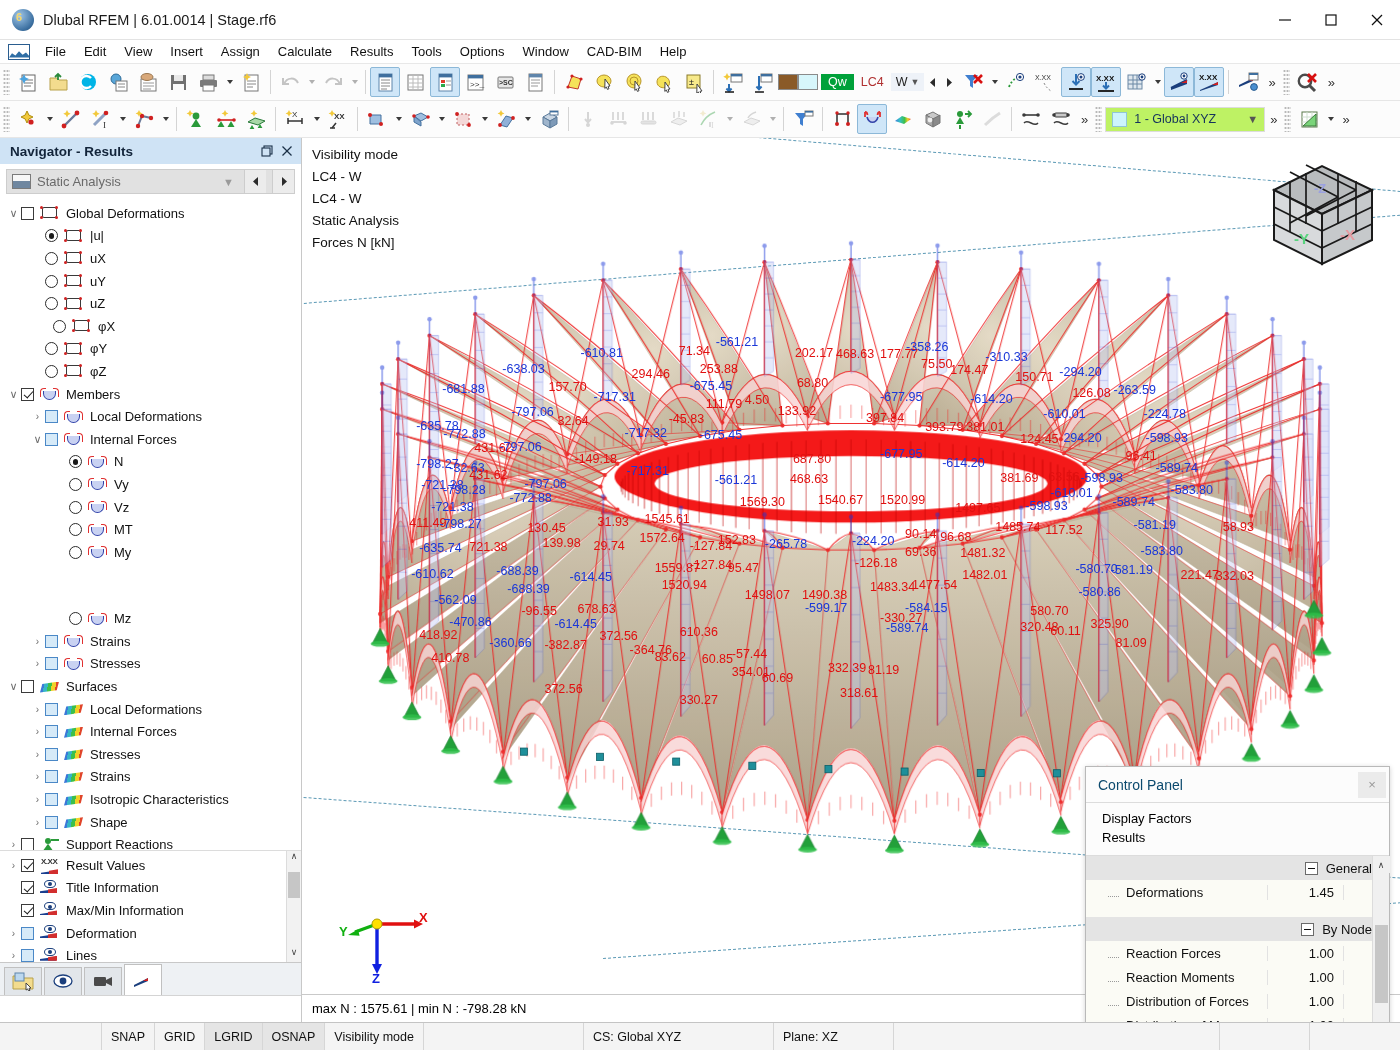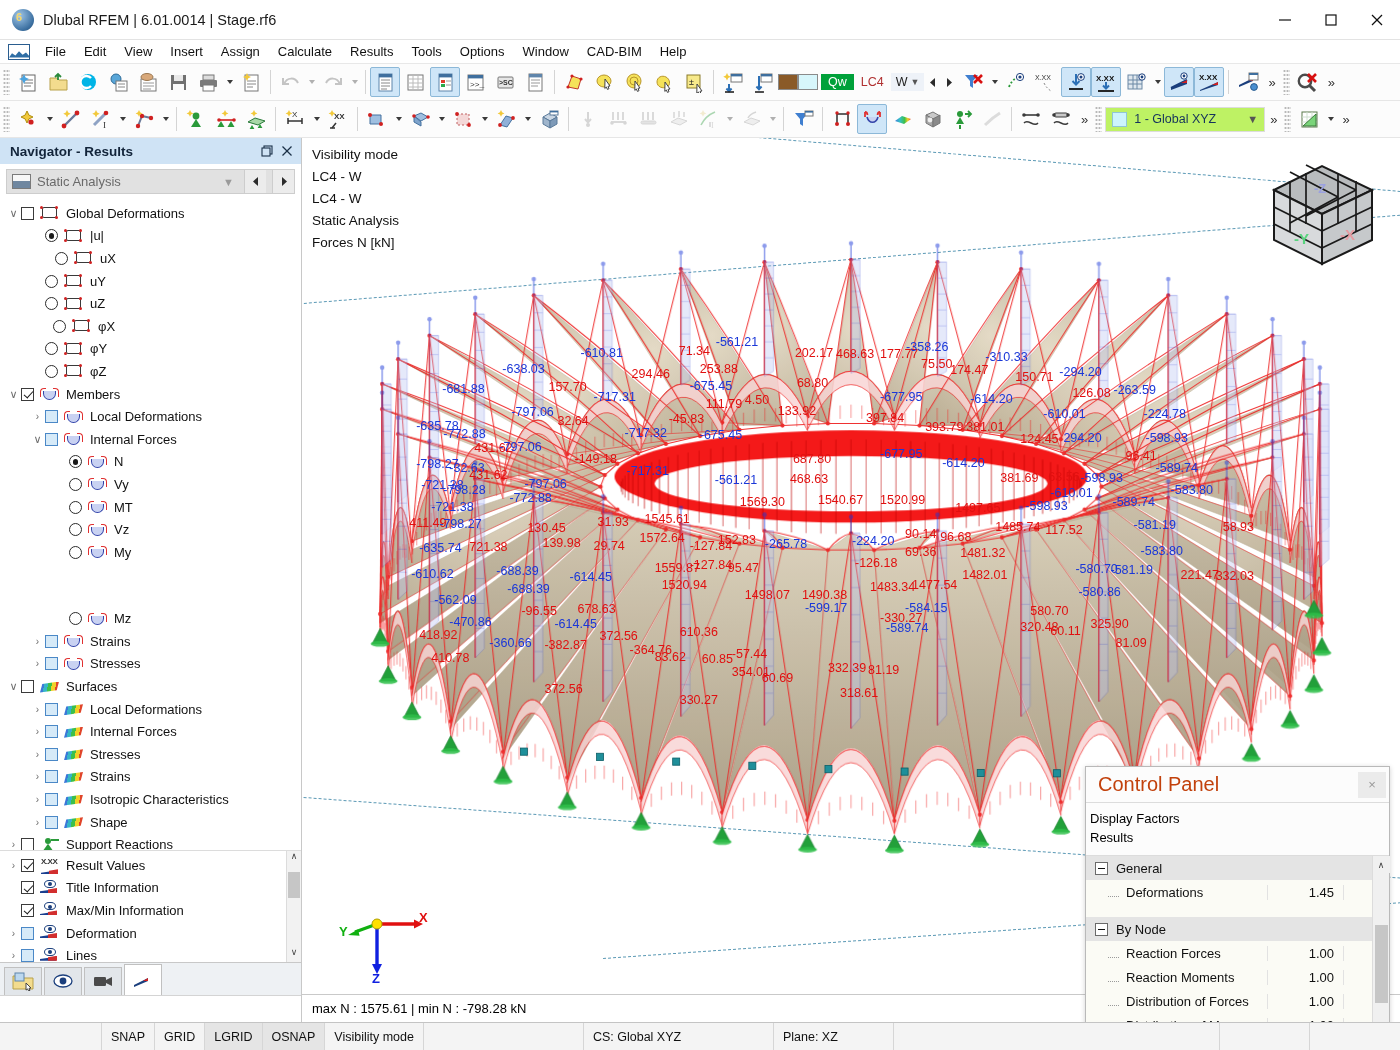--- a/index.html
+++ b/index.html
@@ -110,26 +110,26 @@
   .triad { position:absolute; left:35px; bottom:38px; width:92px;height:76px; z-index:7;}
   .maxmin { position:absolute; left:0; right:0; bottom:0; height:28px; background:#fff; border-top:1px solid #c9c9c9; display:flex; align-items:center; padding-left:10px; font-size:13px; z-index:8;}
   svg.model { position:absolute; inset:0; width:100%; height:100%; z-index:3;}
   .lbl { font-size:12.5px; font-family:"Liberation Sans",sans-serif; }
   .lbl.pos { fill:#e01010; }
   .lbl.neg { fill:#1a37d8; }
 
   
   .cp { position:absolute; right:10px; top:628px; width:305px; height:360px; background:#fcfcfc; border:1px solid #b9b9b9; box-shadow:0 1px 5px rgba(0,0,0,.18); z-index:9; display:flex; flex-direction:column;}
   .cp-hd { height:36px; display:flex; align-items:center; padding:0 3px 0 12px; border-bottom:1px solid #dcdcdc; background:#fcfcfc; flex:none;}
-  .cp-hd .t{ flex:1; font-size:20px; color:#c2410c;}
+  .cp-hd .t{ flex:1; font-size:14px; color:#0c4a6e;}
   .cp-hd .x{ width:28px;height:26px;background:#ebebeb;display:flex;align-items:center;justify-content:center;color:#9a9a9a;font-size:13px;cursor:default;}
-  .cp-sub { padding:6px 12px 8px 4px; font-size:13px; line-height:19px; border-bottom:1px solid #dcdcdc; flex:none;}
+  .cp-sub { padding:6px 12px 8px 16px; font-size:13px; line-height:19px; border-bottom:1px solid #dcdcdc; flex:none;}
   .cp-body { flex:1; display:flex; min-height:0; background:#fff; }
   .cp-grid { flex:1; overflow:hidden; }
-  .cp-grp { height:24px; background:#e4e4e4; display:flex; align-items:center; font-size:13px; color:#111; }
+  .cp-grp { height:24px; background:#e4e4e4; display:flex; align-items:center; font-size:13px; color:#111;justify-content:flex-end; }
   .cp-grp .pm { width:13px;height:13px;border:1px solid #6a6a6a;background:#fff;margin:0 8px 0 9px;position:relative; flex:none;cursor:default;}
   .cp-grp .pm:before{content:"";position:absolute;left:2px;top:5px;width:7px;height:1.3px;background:#111;}
   .cp-row { height:24px; display:flex; align-items:center; font-size:13px; background:#fbfbf5;}
   .cp-row .nm { flex:1; padding-left:40px; color:#111; border-right:1px solid #e2e2e2; overflow:hidden; white-space:nowrap; position:relative;}
   .cp-row .nm:before{content:"";position:absolute;left:22px;top:11px;width:11px;border-top:1px dotted #9a9a9a;}
   .cp-row .vl { width:76px; text-align:right; padding-right:9px; color:#111; border-right:1px solid #e2e2e2;}
   .cp-row .mk { width:28px; text-align:center; color:#e01010; font-size:11px;}
   .cp-gap { height:13px; background:#fbfbf5;}
   .cp-sb { width:17px; background:#f0f0f0; border-left:1px solid #dcdcdc; display:flex;flex-direction:column;align-items:center; flex:none;}
   .cp-sb .ar{height:17px;width:17px;display:flex;align-items:center;justify-content:center;font-size:9px;color:#444;cursor:default;background:#f0f0f0;}
@@ -774,54 +774,54 @@
             <span class="rad sel"></span>
             <span class="ti ic-gd">
               <span class="a"></span>
               <span class="b"></span>
               <span class="c"></span>
               <span class="d"></span>
               <span class="e"></span>
             </span>
             <span class="tlabel">|u|</span>
           </div>
-          <div class="trow" style="padding-left: 40px;">
-            <span class="exp"></span>
-            <span class="rad"></span>
-            <span class="ti ic-gd">
-              <span class="a"></span>
-              <span class="b"></span>
-              <span class="c"></span>
-              <span class="d"></span>
-              <span class="e"></span>
-            </span>
-            <span class="tlabel">uX</span>
-          </div>
           <div class="trow" style="padding-left: 30px;">
             <span class="exp"></span>
             <span class="rad"></span>
             <span class="ti ic-gd">
               <span class="a"></span>
               <span class="b"></span>
               <span class="c"></span>
               <span class="d"></span>
               <span class="e"></span>
             </span>
-            <span class="tlabel">uY</span>
+            <span class="tlabel">uX</span>
           </div>
           <div class="trow" style="padding-left: 30px;">
             <span class="exp"></span>
             <span class="rad"></span>
             <span class="ti ic-gd">
               <span class="a"></span>
               <span class="b"></span>
               <span class="c"></span>
               <span class="d"></span>
               <span class="e"></span>
             </span>
+            <span class="tlabel">uY</span>
+          </div>
+          <div class="trow" style="padding-left: 30px;">
+            <span class="exp"></span>
+            <span class="rad"></span>
+            <span class="ti ic-gd">
+              <span class="a"></span>
+              <span class="b"></span>
+              <span class="c"></span>
+              <span class="d"></span>
+              <span class="e"></span>
+            </span>
             <span class="tlabel">uZ</span>
           </div>
           <div class="trow" style="padding-left: 38px;">
             <span class="exp"></span>
             <span class="rad"></span>
             <span class="ti ic-gd">
               <span class="a"></span>
               <span class="b"></span>
               <span class="c"></span>
               <span class="d"></span>
@@ -904,31 +904,31 @@
             <span class="tlabel">Vy</span>
           </div>
           <div class="trow" style="padding-left: 54px;">
             <span class="exp"></span>
             <span class="rad"></span>
             <span class="ti ic-mb">
               <span class="u"></span>
               <span class="l"></span>
               <span class="r"></span>
             </span>
-            <span class="tlabel">MT</span>
+            <span class="tlabel">Vz</span>
           </div>
           <div class="trow" style="padding-left: 54px;">
             <span class="exp"></span>
             <span class="rad"></span>
             <span class="ti ic-mb">
               <span class="u"></span>
               <span class="l"></span>
               <span class="r"></span>
             </span>
-            <span class="tlabel">Vz</span>
+            <span class="tlabel">MT</span>
           </div>
           <div class="trow" style="padding-left: 54px;">
             <span class="exp"></span>
             <span class="rad"></span>
             <span class="ti ic-mb">
               <span class="u"></span>
               <span class="l"></span>
               <span class="r"></span>
             </span>
             <span class="tlabel">My</span>

